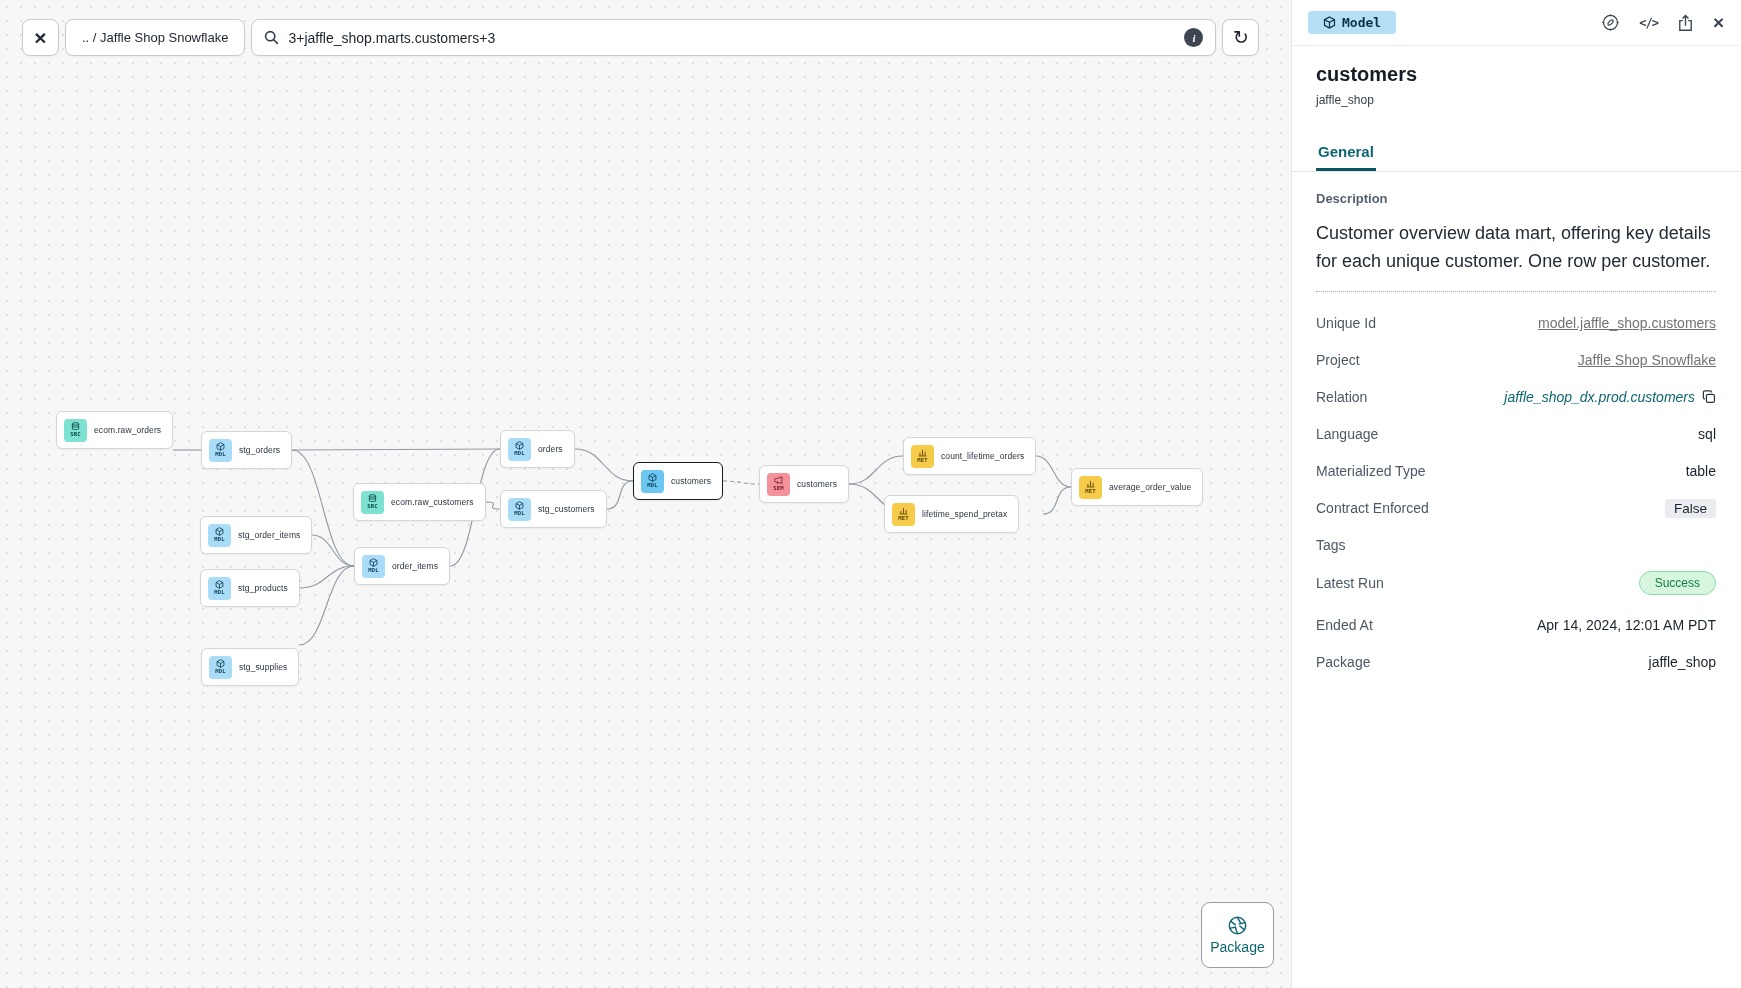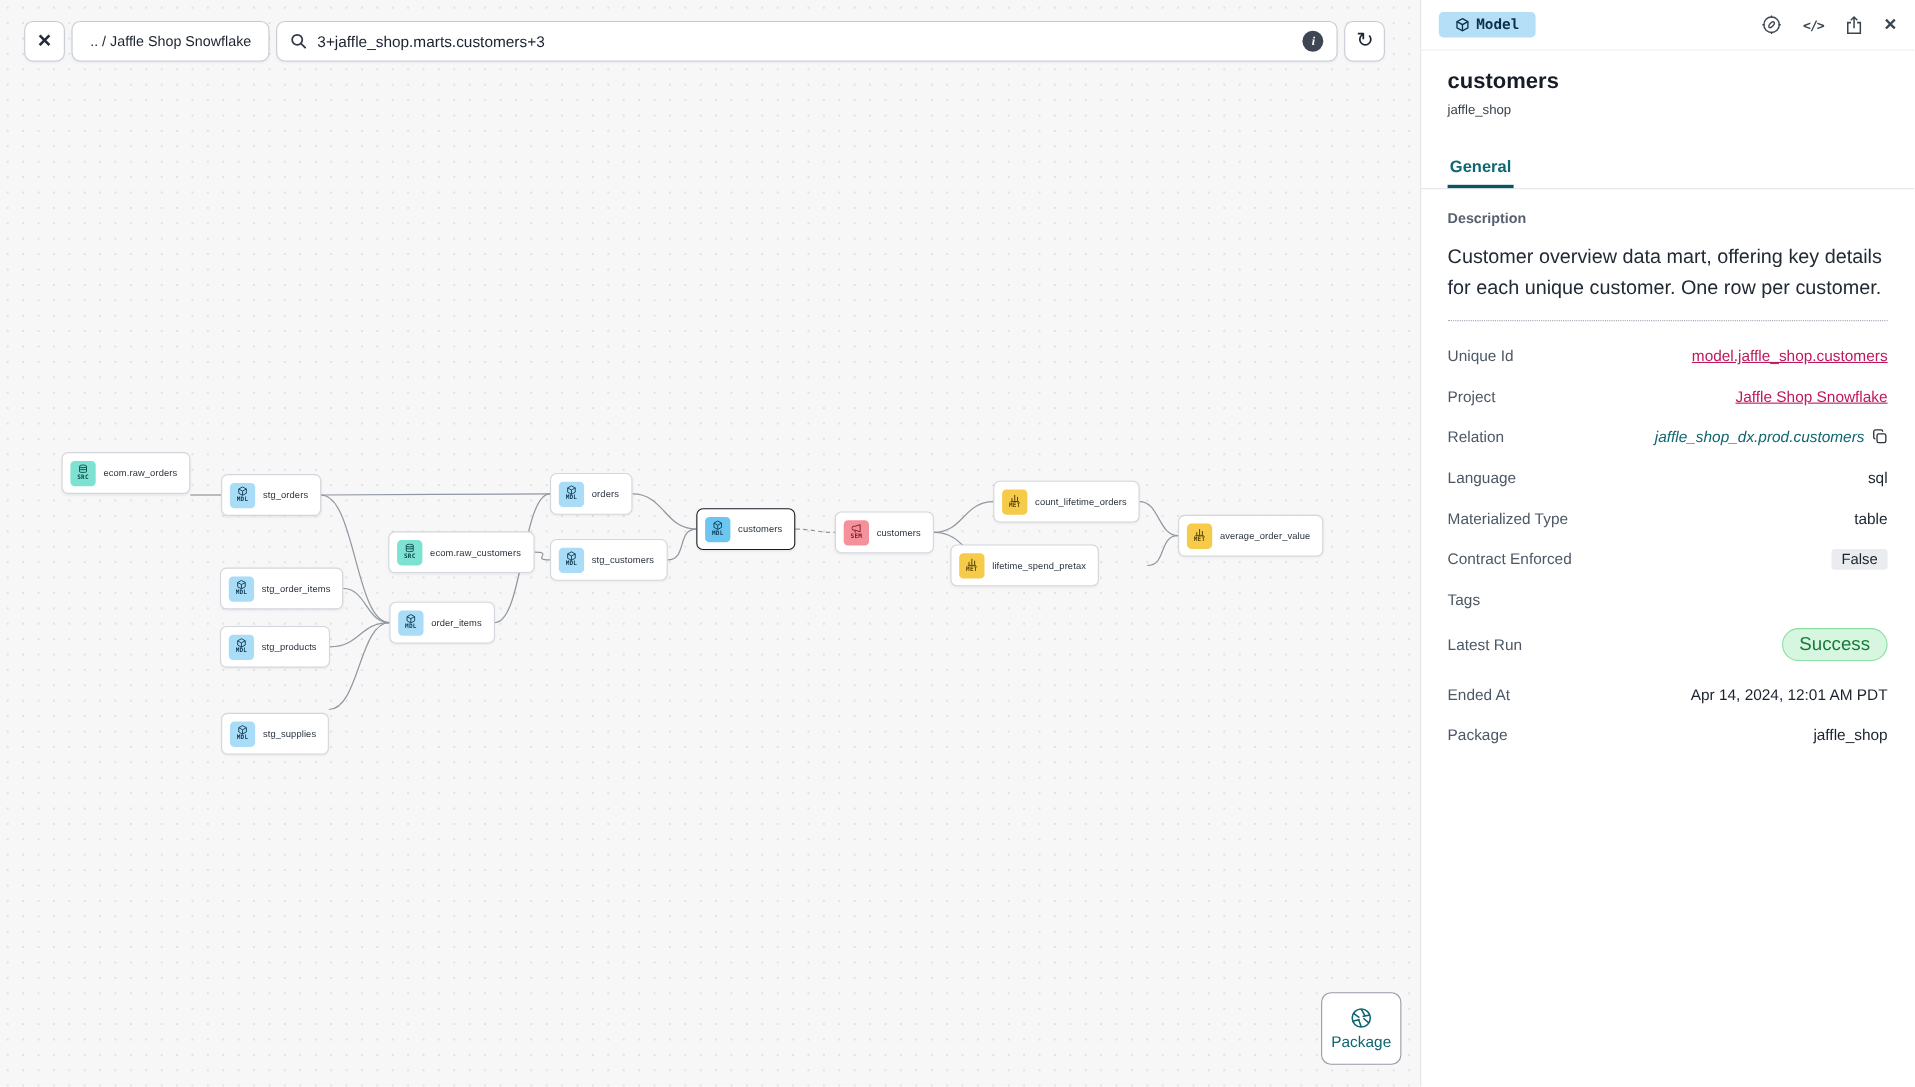--- a/index.html
+++ b/index.html
@@ -76,26 +76,26 @@
 
   .panel-body { padding:19px 24px; overflow:auto; }
   .sec-label { font-size:13px; font-weight:700; color:#57606e; margin-bottom:13px; }
   .desc { font-size:18px; color:#222a35; line-height:1.58; }
   .dotted-hr { border:none; border-bottom:1px dotted #a7aeb8; margin:15px 0 20px; }
 
   .frow { display:flex; justify-content:space-between; align-items:center; min-height:23px;
     margin-bottom:14px; font-size:14px; }
   .frow .flabel { color:#4d5865; }
   .fval { color:#1b232e; display:flex; align-items:center; gap:7px; }
-  a.teal-link { color:#be185d; }
+  a.teal-link { color:#737373; }
   .teal-text { color:#0e6672;font-style:italic; }
   .copy-ic { cursor:pointer; color:#2a333d; display:flex; }
   .badge-gray { background:#eaecef; border-radius:3px; padding:2px 9px; font-size:13.5px; color:#1b232e; }
   .pill-green { background:#d6f6df; border:1px solid #8adfa4; border-radius:999px;
-    padding:4px 15px; font-size:17px; color:#157a3c; cursor:default;text-align:center; }
+    padding:4px 15px; font-size:12px; color:#157a3c; cursor:default;text-align:center; }
   .row-gap { margin-top:19px; }
 </style>
 </head>
 <body>
 
 <div class="app">
 
   <div class="canvas">
     <svg id="edge-svg" width="1292" height="988">
         <path d="M 173 450 C 191 450, 183 450, 201 450"></path>
@@ -228,21 +228,21 @@
         <div class="node" style="left: 903px; top: 437px;">
           <span class="nbadge b-metric">
             <svg viewBox="0 0 12 12" fill="none" stroke="currentColor" stroke-width="1.2">
               <path d="M2.6 10 V6.4 M6 10 V2.6 M9.4 10 V5"></path>
               <path d="M1 10.6 H11"></path>
             </svg>
             <span class="code">MET</span>
           </span>
           <span class="nlabel">count_lifetime_orders</span>
         </div>
-        <div class="node" style="left: 864px; top: 495px;">
+        <div class="node" style="left: 884px; top: 495px;">
           <span class="nbadge b-metric">
             <svg viewBox="0 0 12 12" fill="none" stroke="currentColor" stroke-width="1.2">
               <path d="M2.6 10 V6.4 M6 10 V2.6 M9.4 10 V5"></path>
               <path d="M1 10.6 H11"></path>
             </svg>
             <span class="code">MET</span>
           </span>
           <span class="nlabel">lifetime_spend_pretax</span>
         </div>
         <div class="node" style="left: 1071px; top: 468px;">

